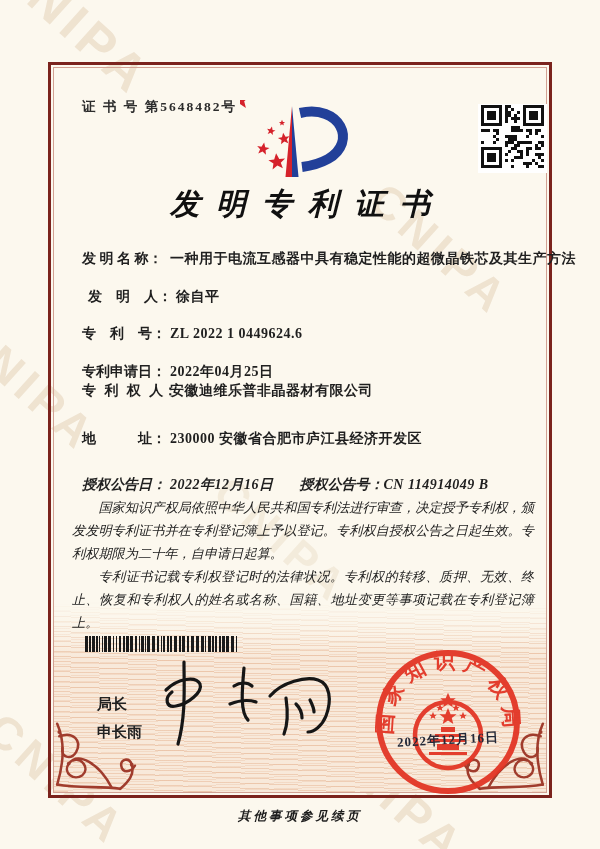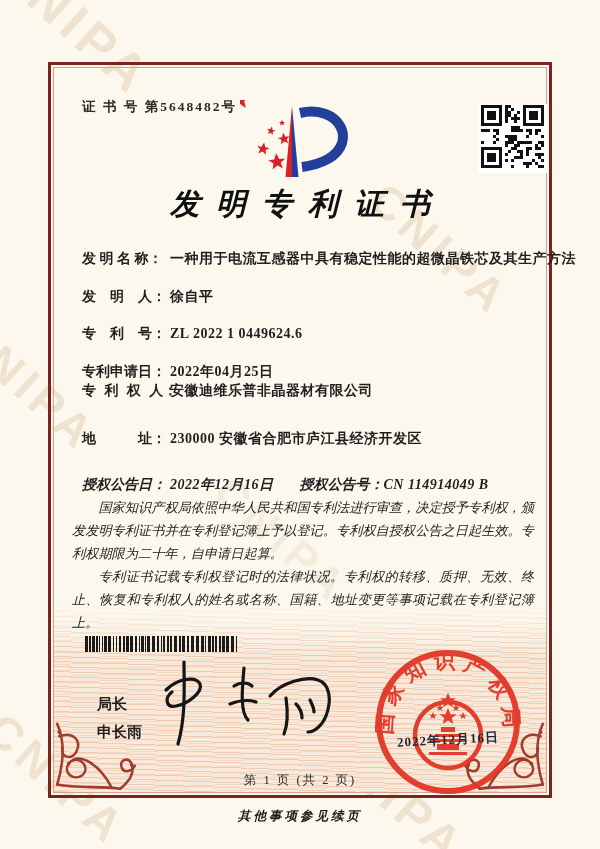--- a/index.html
+++ b/index.html
@@ -223,21 +223,21 @@
           <rect x="6" y="48" width="9" height="9" fill="#111"></rect>
         </svg></div>
     </div>
 
   <div class="title">发明专利证书</div>
 
   <div class="fields">
     <div class="row" style="top:0px;">
       <span class="flabel">发 明 名 称：</span><span class="fvalue">一种用于电流互感器中具有稳定性能的超微晶铁芯及其生产方法</span>
     </div>
-    <div class="row" style="top:38px;">
+    <div class="row" style="top:38px;margin-left:6px;">
       <span class="flabel">发　明　人：</span><span class="fvalue">徐自平</span>
     </div>
     <div class="row" style="top:75px;">
       <span class="flabel">专　利　号：</span><span class="fvalue">ZL 2022 1 0449624.6</span>
     </div>
     <div class="row" style="top:113px;">
       <span class="flabel">专利申请日：</span><span class="fvalue">2022年04月25日</span>
     </div>
     <div class="row" style="top:132px;font-family:Liberation Mono, monospace;">
       <span class="flabel">专 利 权 人：</span><span class="fvalue">安徽迪维乐普非晶器材有限公司</span>
@@ -338,15 +338,14 @@
         <rect x="-7" y="-8" width="14" height="5"></rect>
         <rect x="-13" y="-1" width="26" height="3"></rect>
         <rect x="-17" y="4" width="34" height="3"></rect>
         <rect x="-11" y="9" width="22" height="6"></rect>
         <rect x="-19" y="17" width="38" height="3"></rect>
       </g>
     </svg>
   </div>
   <div class="seal-date">2022年12月16日</div>
 
-  <div class="page-no">第 1 页 (共 2 页)</div>
   <div class="continuation">其他事项参见续页</div>
 </div>
 
 </body></html>

